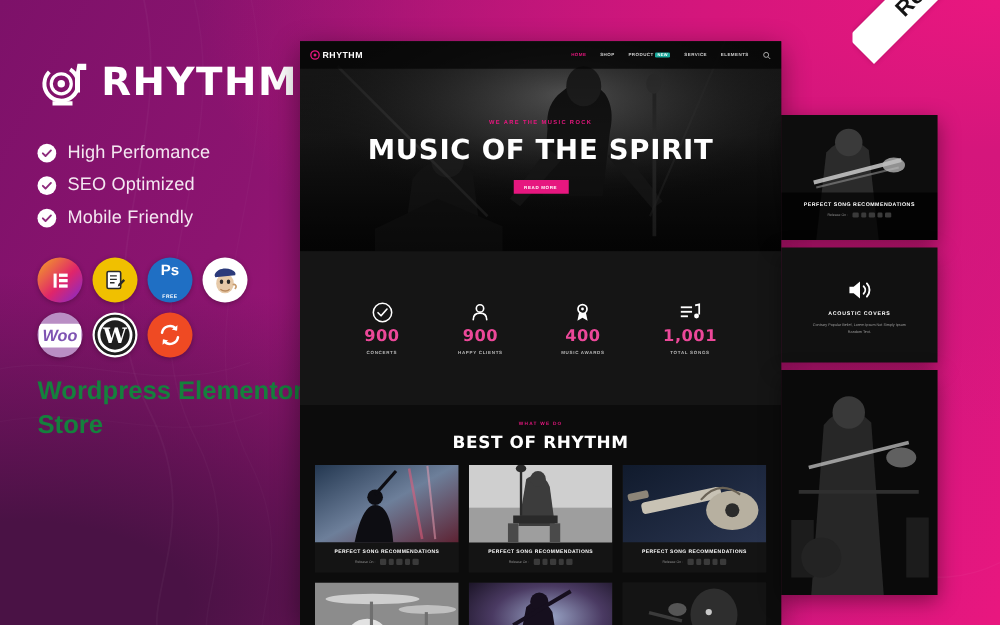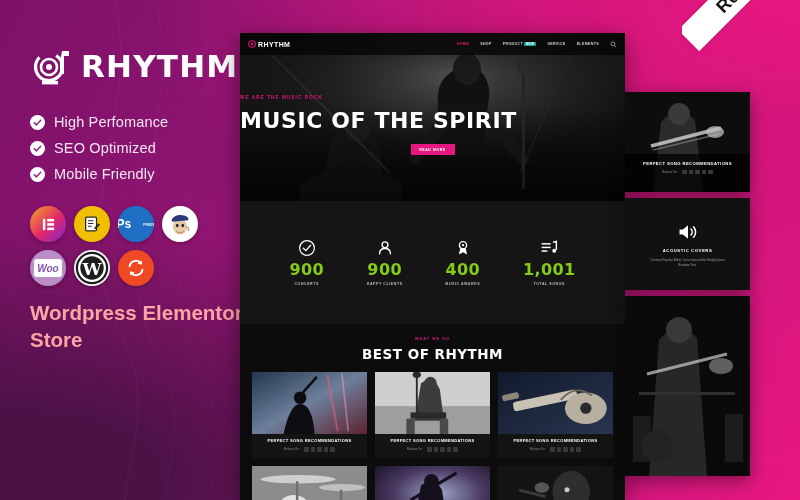--- a/index.html
+++ b/index.html
@@ -64,21 +64,21 @@
   .b-mc{background:#ffffff;}
   .b-woo{background:#b98ec4;}
   .b-wp{background:#ffffff;}
   .b-sync{background:#ef4a23;}
 
   
   .tag-small{
     margin-top:30px;font-size:15px;color:#ecd9e8;line-height:1.35;font-weight:400;
   }
   .tag-big{
-    margin-top:13px;font-size:20.5px;color:#fca5a5;font-weight:700;line-height:1.32;
+    margin-top:13px;font-size:20.5px;color:#15803d;font-weight:700;line-height:1.32;
   }
 
   
   .mock{
     position:absolute;left:240px;top:33px;width:385px;height:467px;
     background:#0c0c0c;overflow:hidden;
     box-shadow:0 6px 22px rgba(0,0,0,.45);
   }
 
   .m-nav{
@@ -96,39 +96,39 @@
   .m-search{width:7px;height:7px;opacity:.85;}
 
   
   .m-hero{
     position:absolute;top:0;left:0;right:0;height:168px;overflow:hidden;
     background:#101010;
   }
   .m-hero-photo{position:absolute;inset:0;}
   .m-hero-overlay{position:absolute;inset:0;background:linear-gradient(180deg,rgba(0,0,0,.55) 0%,rgba(0,0,0,.32) 45%,rgba(0,0,0,.62) 100%);}
   .m-hero-inner{
-    position:absolute;left:0;right:0;top:62px;text-align:left;
+    position:absolute;left:0;right:0;top:62px;text-align:center;
   }
   .m-eyebrow{font-size:4.6px;font-weight:700;color:#e6177f;letter-spacing:1.1px;}
   .m-title{font-size:22px;font-weight:700;color:#fff;letter-spacing:.6px;margin-top:8px;
            font-family:"DejaVu Sans", sans-serif;}
   .m-btn{
     margin:11px auto 0;width:44px;height:11px;background:#e6177f;
     display:flex;align-items:center;justify-content:center;
     font-size:3.6px;font-weight:700;color:#fff;letter-spacing:.5px;
   }
 
   
   .m-stats{
     position:absolute;top:168px;left:0;right:0;height:123px;background:#151515;
     display:flex;align-items:center;justify-content:space-around;padding:0 28px;
   }
   .m-stat{display:flex;flex-direction:column;align-items:center;gap:3px;}
   .m-stat-icon{width:18px;height:18px;}
-  .m-stat-num{font-size:16px;font-weight:700;color:#84cc16;letter-spacing:.4px;
+  .m-stat-num{font-size:13px;font-weight:700;color:#ec4899;letter-spacing:.4px;
               font-family:"DejaVu Sans", sans-serif;}
   .m-stat-lbl{font-size:3.6px;font-weight:700;color:#b9b9b9;letter-spacing:.55px;}
 
   
   .m-best{position:absolute;top:291px;left:0;right:0;bottom:0;background:#0c0c0c;}
   .m-best-head{text-align:center;padding-top:13px;}
   .m-best-eyebrow{font-size:3.8px;font-weight:700;color:#e6177f;letter-spacing:1px;}
   .m-best-title{font-size:13.5px;font-weight:700;color:#fff;letter-spacing:.5px;margin-top:5px;
                 font-family:"DejaVu Sans", sans-serif;}
   .m-grid{
@@ -238,42 +238,42 @@
           <svg width="20" height="20" viewBox="0 0 22 22">
             <rect x="4" y="3.5" width="12" height="15" rx="1.3" fill="#fff" stroke="#2a2a2a" stroke-width="1.4"></rect>
             <line x1="6.6" y1="7.4" x2="12.6" y2="7.4" stroke="#2a2a2a" stroke-width="1.2"></line>
             <line x1="6.6" y1="10.4" x2="12.6" y2="10.4" stroke="#2a2a2a" stroke-width="1.2"></line>
             <line x1="6.6" y1="13.4" x2="10.6" y2="13.4" stroke="#2a2a2a" stroke-width="1.2"></line>
             <path d="M14 14.6 L18.4 10.2 L19.9 11.7 L15.5 16.1 L13.4 16.7 Z" fill="#2a2a2a"></path>
           </svg>
         </div>
 
         <div class="badge b-ps">
-          <div style="display:flex;flex-direction:row;align-items:center;line-height:1;gap:12px;">
+          <div style="display:flex;flex-direction:column;align-items:center;line-height:1;gap:12px;">
             <span style="font-size:12px;font-weight:700;color:#fff;">Ps</span>
             <span style="font-size:4px;font-weight:700;color:#fff;letter-spacing:.4px;margin-top:1px;">FREE</span>
           </div>
         </div>
 
         <div class="badge b-mc">
           <svg width="26" height="26" viewBox="0 0 28 28">
             <ellipse cx="14" cy="17" rx="7.6" ry="8.4" fill="#e6c9a8"></ellipse>
             <path d="M5 9.6 C7 4.4 14 3 19.6 5.2 C22.6 6.4 23.6 8.4 22.8 10 L5.6 11.6 Z" fill="#2b3a7a"></path>
             <ellipse cx="11" cy="15.5" rx="1.5" ry="1.9" fill="#2a2a2a"></ellipse>
             <ellipse cx="17" cy="15.5" rx="1.5" ry="1.9" fill="#2a2a2a"></ellipse>
             <path d="M20.6 18 C23.4 17 24.6 20 22.4 21.6" fill="none" stroke="#c79b6e" stroke-width="1.4"></path>
             <path d="M10 22 C12.6 24 16 24 18 22" fill="none" stroke="#b8895c" stroke-width="1.2"></path>
           </svg>
         </div>
       </div>
 
       <div class="badge-row">
         <div class="badge b-woo">
           <div style="background:#fff;border-radius:3px;padding:2px 3px;">
-            <span style="font-size:10px;font-weight:700;color:#7f54b3;font-style:italic;">Woo</span>
+            <span style="font-size:13px;font-weight:700;color:#7f54b3;font-style:italic;">Woo</span>
           </div>
         </div>
 
         <div class="badge b-wp">
           <svg width="34" height="34" viewBox="0 0 36 36">
             <circle cx="18" cy="18" r="16" fill="none" stroke="#1e1e1e" stroke-width="2.4"></circle>
             <path d="M18 5.6 C11.2 5.6 5.6 11.2 5.6 18 C5.6 24.8 11.2 30.4 18 30.4 C24.8 30.4 30.4 24.8 30.4 18 C30.4 11.2 24.8 5.6 18 5.6 Z" fill="#1e1e1e"></path>
             <text x="18" y="25" font-size="18" font-weight="700" fill="#ffffff" text-anchor="middle" font-family="DejaVu Serif, serif">W</text>
           </svg>
         </div>

